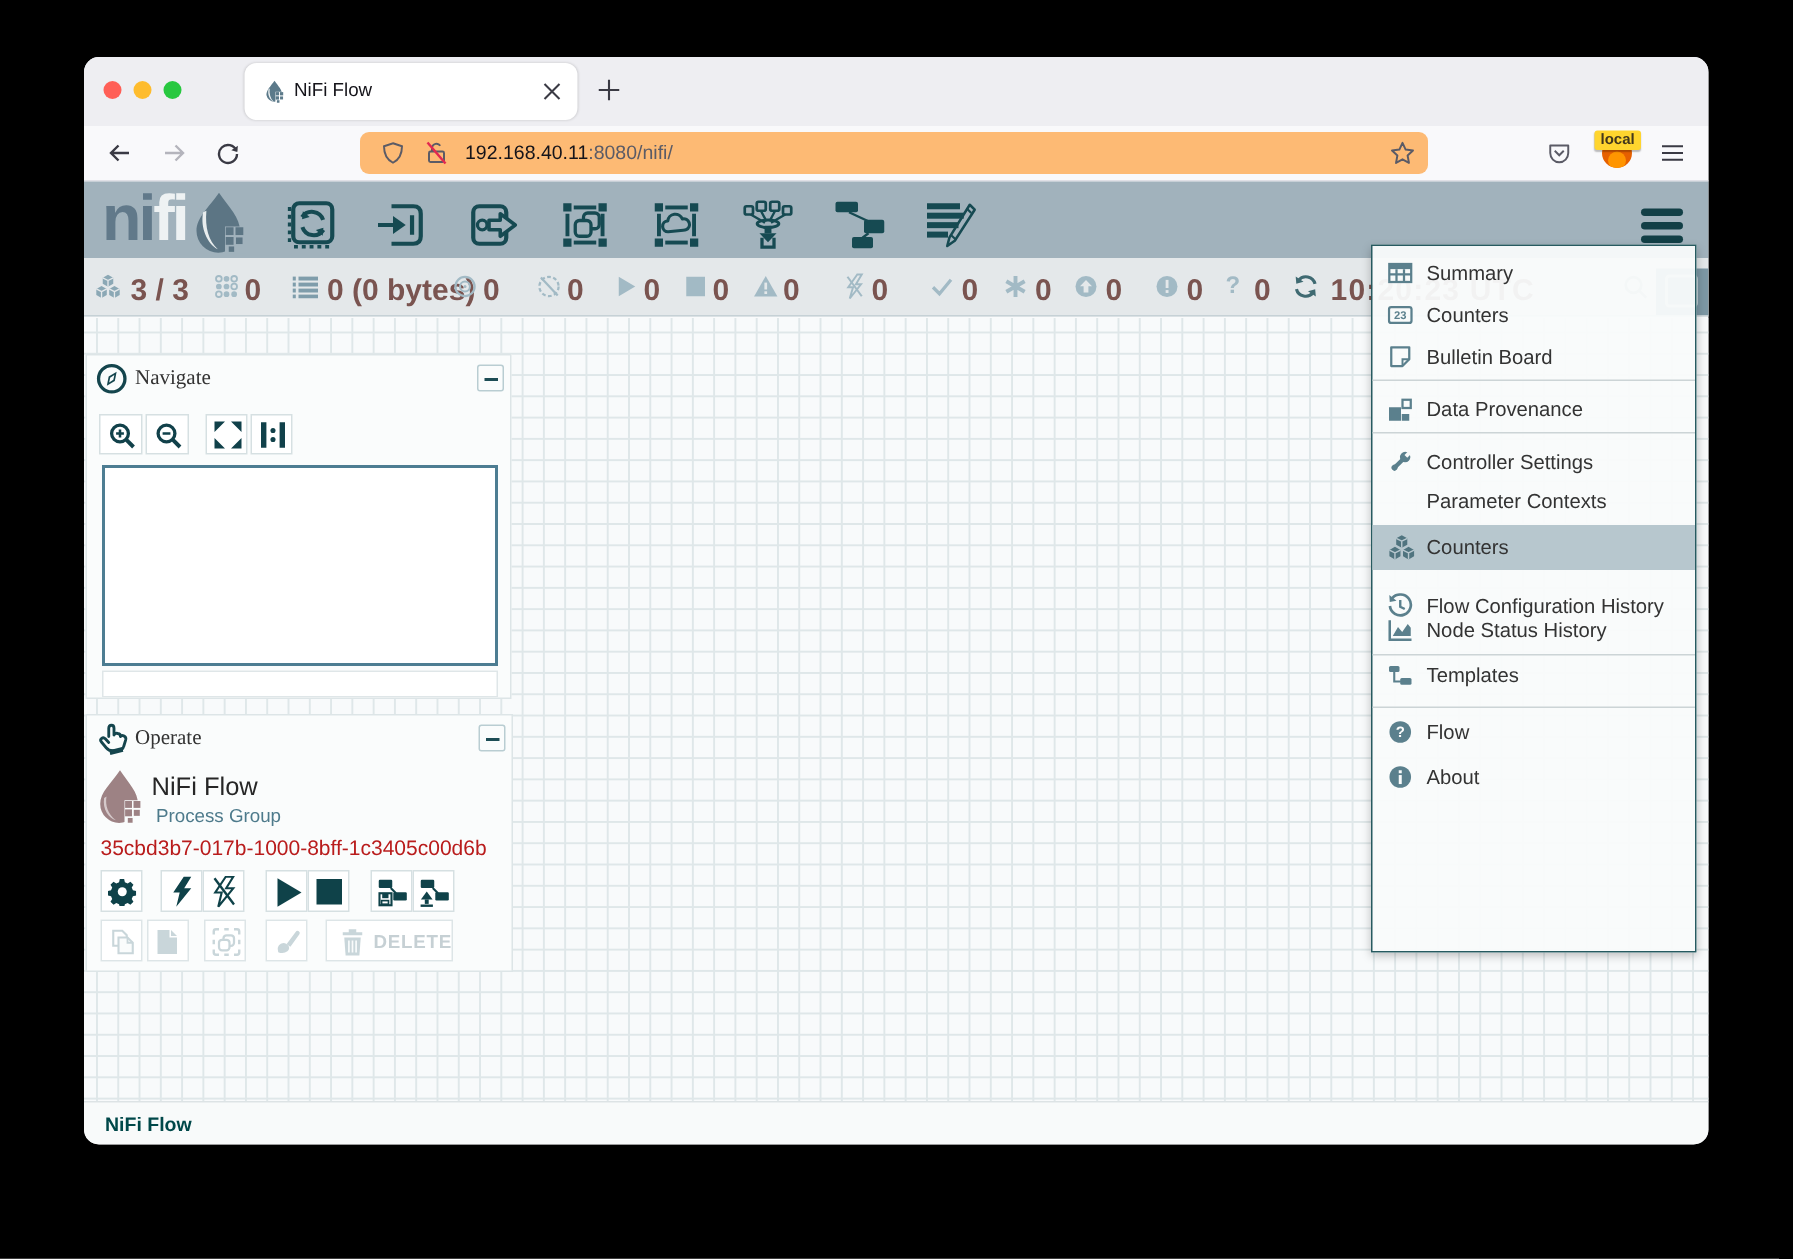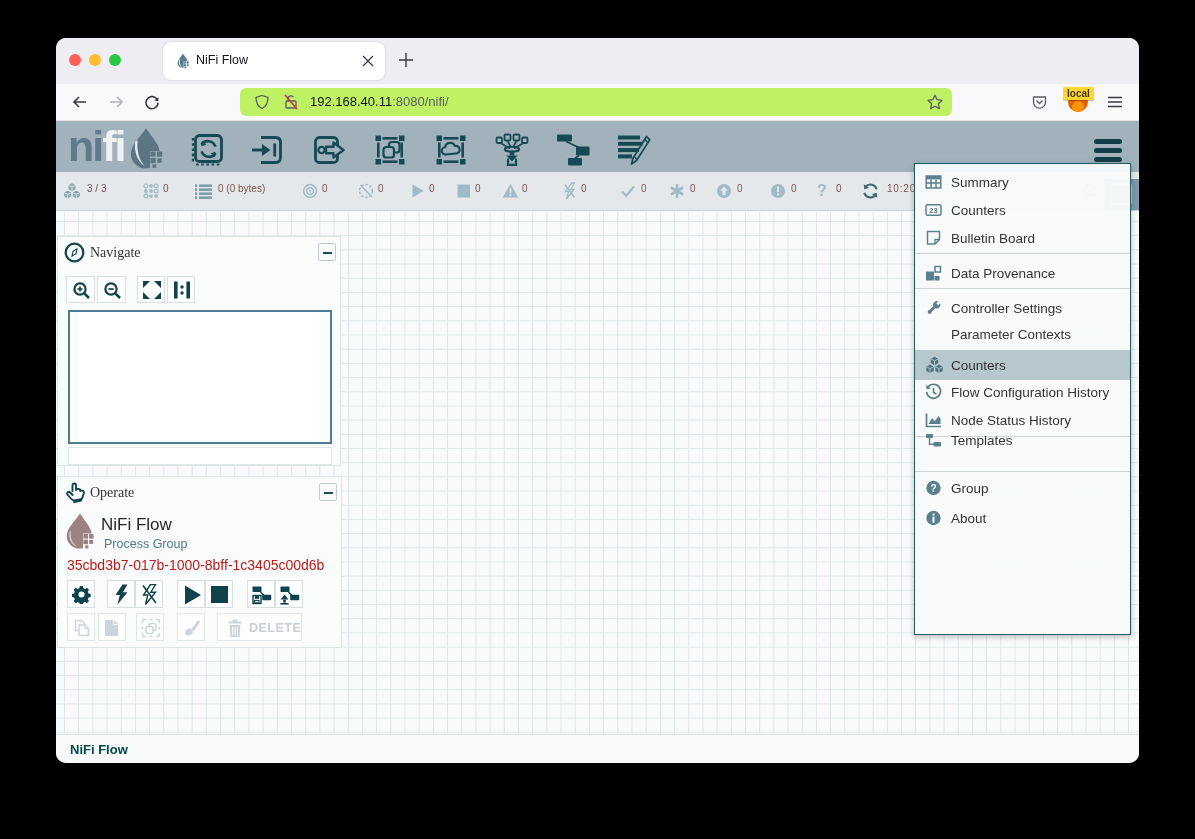--- a/index.html
+++ b/index.html
@@ -9,32 +9,32 @@
   #win { position:absolute; left:56px; top:38px; width:1083px; height:725px;
     border-radius:10px; overflow:hidden; background:#f9fafb; }
   
   #tabbar { position:absolute; left:0; top:0; width:1083px; height:46px; background:#eeeef2; }
   .light { position:absolute; top:16px; width:12px; height:12px; border-radius:50%; }
   #tab { position:absolute; left:107px; top:4px; width:222px; height:38px; background:#fff;
     border-radius:8px; box-shadow:0 0 2px rgba(0,0,0,.18); }
   #tab .title { position:absolute; left:33px; top:11px; font-size:12.5px; color:#15141a; }
   #navbar { position:absolute; left:0; top:46px; width:1083px; height:37px; background:#f9f9fb;
     border-bottom:1px solid #e0e0e6; }
-  #urlbar { position:absolute; left:184px; top:4px; width:712px; height:28px; background:#bef264;
+  #urlbar { position:absolute; left:184px; top:4px; width:712px; height:28px; background:#fdba74;
     border-radius:6px; }
   #urltext { position:absolute; left:70px; top:6px; font-size:13px; color:#15141a; }
   #urltext .dim { color:#5b5b66; }
   
   #nifi { position:absolute; left:0; top:83px; width:890px; height:642px; }
   #hdr { position:absolute; left:0; top:0; width:1083px; height:51px; background:#a1b2bc; }
   #logo { position:absolute; left:12px; top:1px; font-size:43px; font-weight:bold; letter-spacing:-2px; }
   #logo .n1 { color:#61798a; } #logo .n2 { color:#eef2f3; }
   #stats { position:absolute; left:0; top:51px; width:1083px; height:39px; background:#e4e8ea;
     border-bottom:1px solid #c6d1d6; }
-  .sv { font-size:10px; font-weight:normal; color:#7a5450; }
+  .sv { font-size:20px; font-weight:bold; color:#7a5450; }
   #canvas { position:absolute; left:0; top:91px; width:1083px; height:522px;
     background:#f8fafb;
     background-image:linear-gradient(#dfe7e9 1px, transparent 1px),
       linear-gradient(90deg,#dfe7e9 1px, transparent 1px);
     background-size:14.2px 14.2px; background-position:8px 9px; }
   #crumb { position:absolute; left:0; top:696px; width:1083px; height:29px;
     background:rgba(248,250,250,.94); border-top:1px solid #dde3e5; }
   #crumb span { position:absolute; left:14px; top:7px; font-size:13px; font-weight:bold; color:#004849; }
   
   .panel { position:absolute; background:#fafcfc; border:1px solid #dde5e7; }
@@ -542,51 +542,51 @@
     <div class="mi" style="top:156px">
       <span class="txt">Parameter Contexts</span>
     </div>
     <div class="mi" style="top:186px;height:30px;background:#b7c7ce">
       <svg class="ic" style="width:19px;height:19px" viewBox="0 0 18 18" fill="#50747f">
         <path d="M9 1.2 L12.5 3.2 V7.2 L9 9.2 L5.5 7.2 V3.2 Z M4.7 8.6 L8.2 10.6 V14.6 L4.7 16.6 L1.2 14.6 V10.6 Z M13.3 8.6 L16.8 10.6 V14.6 L13.3 16.6 L9.8 14.6 V10.6 Z"></path>
         <path d="M9 5 L12.5 3.2 M9 5 L5.5 3.2 M9 5 V9.2 M4.7 12.4 L8.2 10.6 M4.7 12.4 L1.2 10.6 M4.7 12.4 V16.6 M13.3 12.4 L16.8 10.6 M13.3 12.4 L9.8 10.6 M13.3 12.4 V16.6" stroke="#b7c7ce" stroke-width=".9" fill="none"></path>
       </svg>
       <span class="txt">Counters</span>
     </div>
-    <div class="mi" style="top:214px">
+    <div class="mi" style="top:226px">
       <svg class="ic" viewBox="0 0 17 17" fill="none" stroke="#5b808d">
         <path d="M3.2 3.2 A7 7 0 1 1 1.6 8.5" stroke-width="1.8"></path>
         <path d="M1.2 1.2 L1.5 5.8 L6 5 Z" fill="#5b808d" stroke="none"></path>
         <path d="M8.5 4.5 V9 L11.5 10.5" stroke-width="1.6"></path>
       </svg>
       <span class="txt">Flow Configuration History</span>
     </div>
     <div class="mi" style="top:242px">
       <svg class="ic" viewBox="0 0 17 17" fill="#5b808d">
         <path d="M1.5 2 V15 H16" fill="none" stroke="#5b808d" stroke-width="1.7"></path>
         <path d="M3.5 12.5 L7 6.5 L9.8 9.8 L13.5 4.5 L15.5 7 V12.5 Z"></path>
       </svg>
       <span class="txt">Node Status History</span>
     </div>
     <div class="msep" style="top:272px"></div>
-    <div class="mi" style="top:262px">
+    <div class="mi" style="top:272px">
       <svg class="ic" viewBox="0 0 17 17" fill="#5b808d">
         <rect x="1" y="2.5" width="7" height="4" rx="1"></rect>
         <rect x="8.5" y="10.5" width="7.5" height="4.5" rx="1"></rect>
         <path d="M4.5 6.5 V12.8 H9" fill="none" stroke="#5b808d" stroke-width="1.4"></path>
       </svg>
       <span class="txt">Templates</span>
     </div>
     <div class="msep" style="top:307px"></div>
     <div class="mi" style="top:310px">
       <svg class="ic" viewBox="0 0 17 17">
         <circle cx="8.5" cy="8.5" r="7.2" fill="#5b808d"></circle>
         <text x="8.5" y="12" font-size="10" font-weight="bold" fill="#fafbfb" text-anchor="middle" font-family="Liberation Sans">?</text>
       </svg>
-      <span class="txt">Group</span>
+      <span class="txt">Flow</span>
     </div>
     <div class="mi" style="top:340px">
       <svg class="ic" viewBox="0 0 17 17">
         <circle cx="8.5" cy="8.5" r="7.2" fill="#5b808d"></circle>
         <rect x="7.5" y="4" width="2" height="2" fill="#fafbfb"></rect>
           <rect x="7.5" y="7.2" width="2" height="6" fill="#fafbfb"></rect>
       </svg>
       <span class="txt">About</span>
     </div>
   </div>

